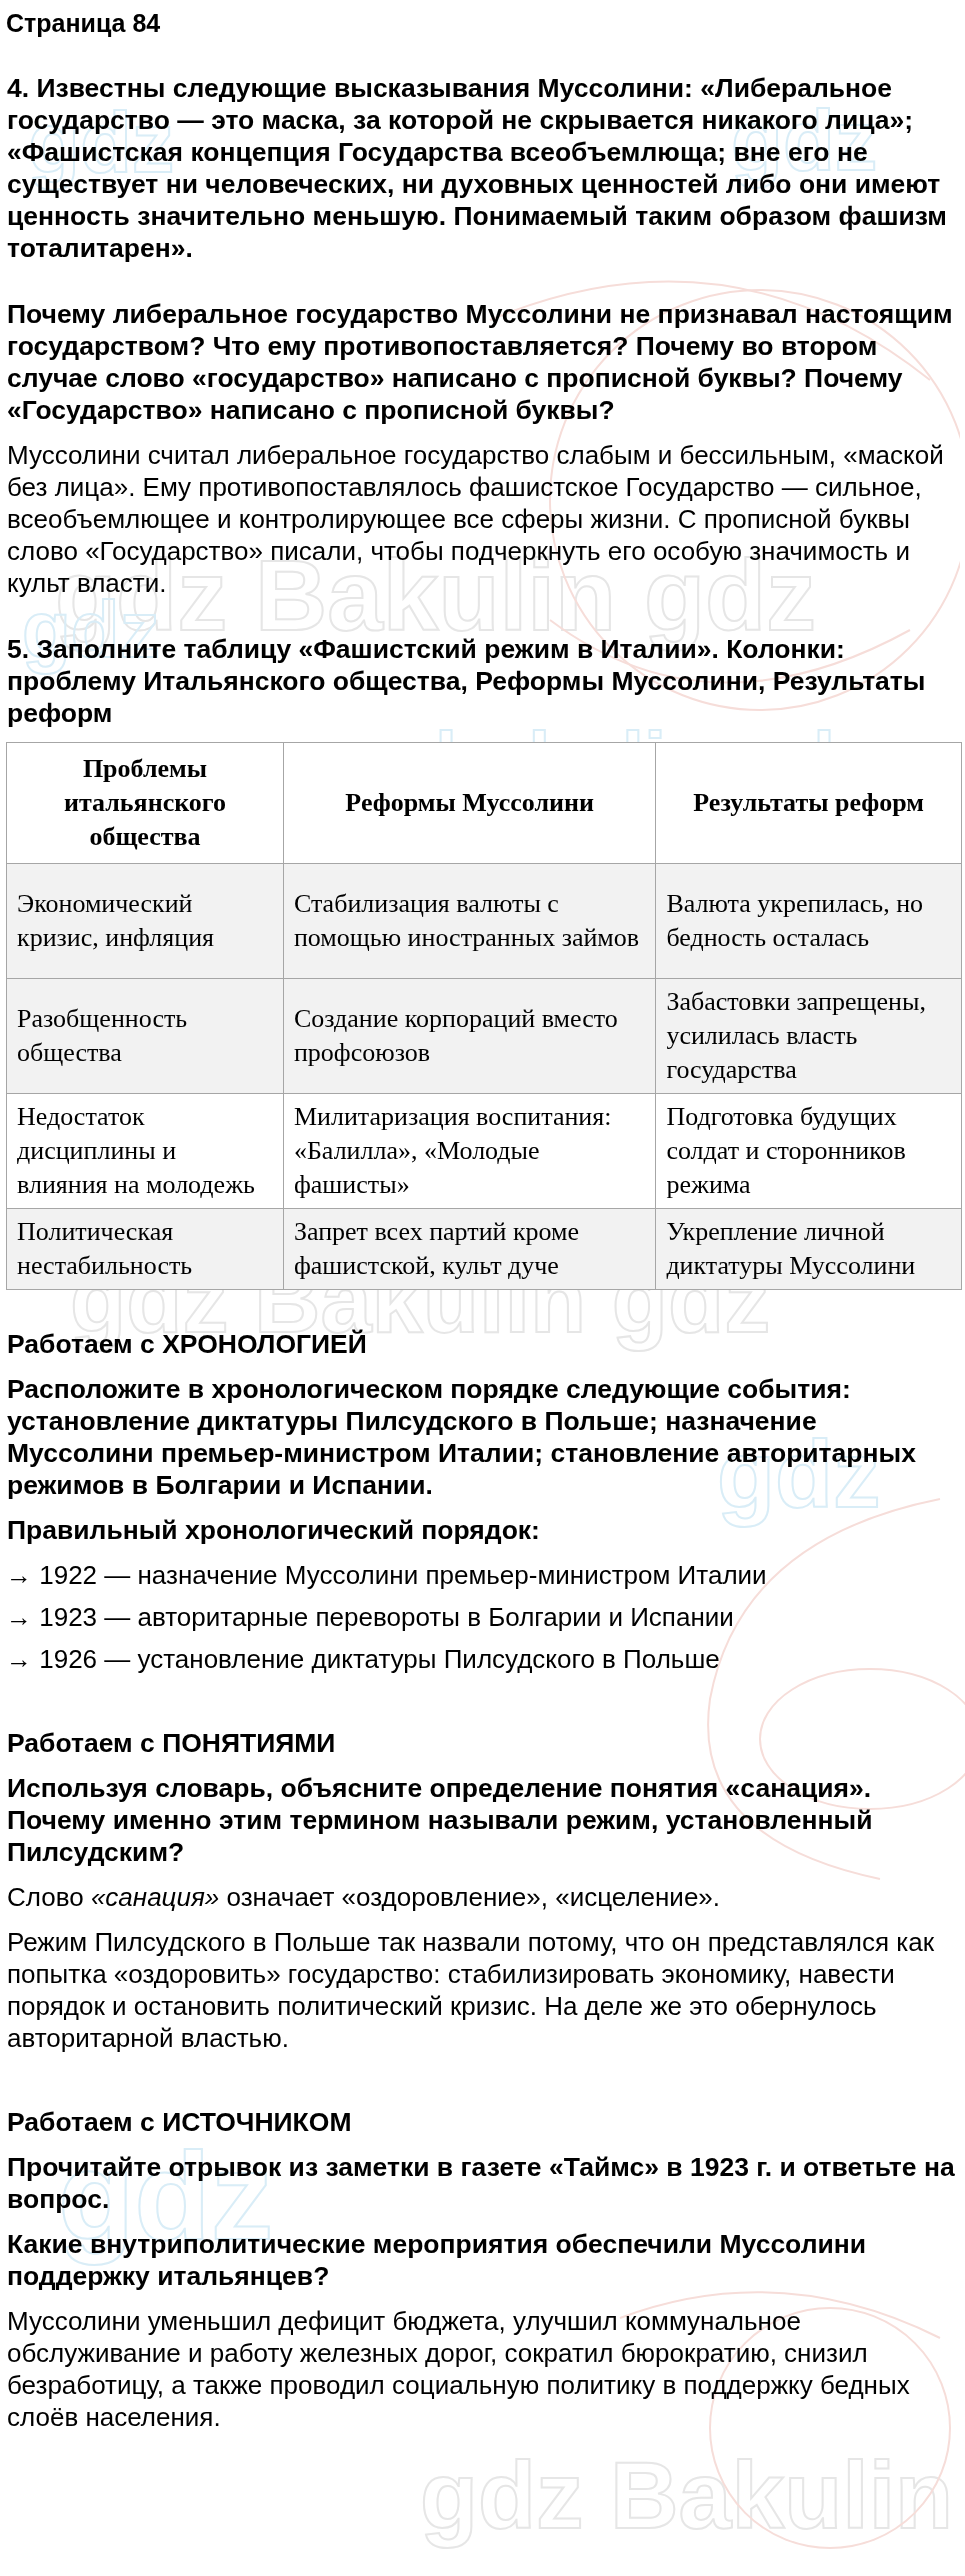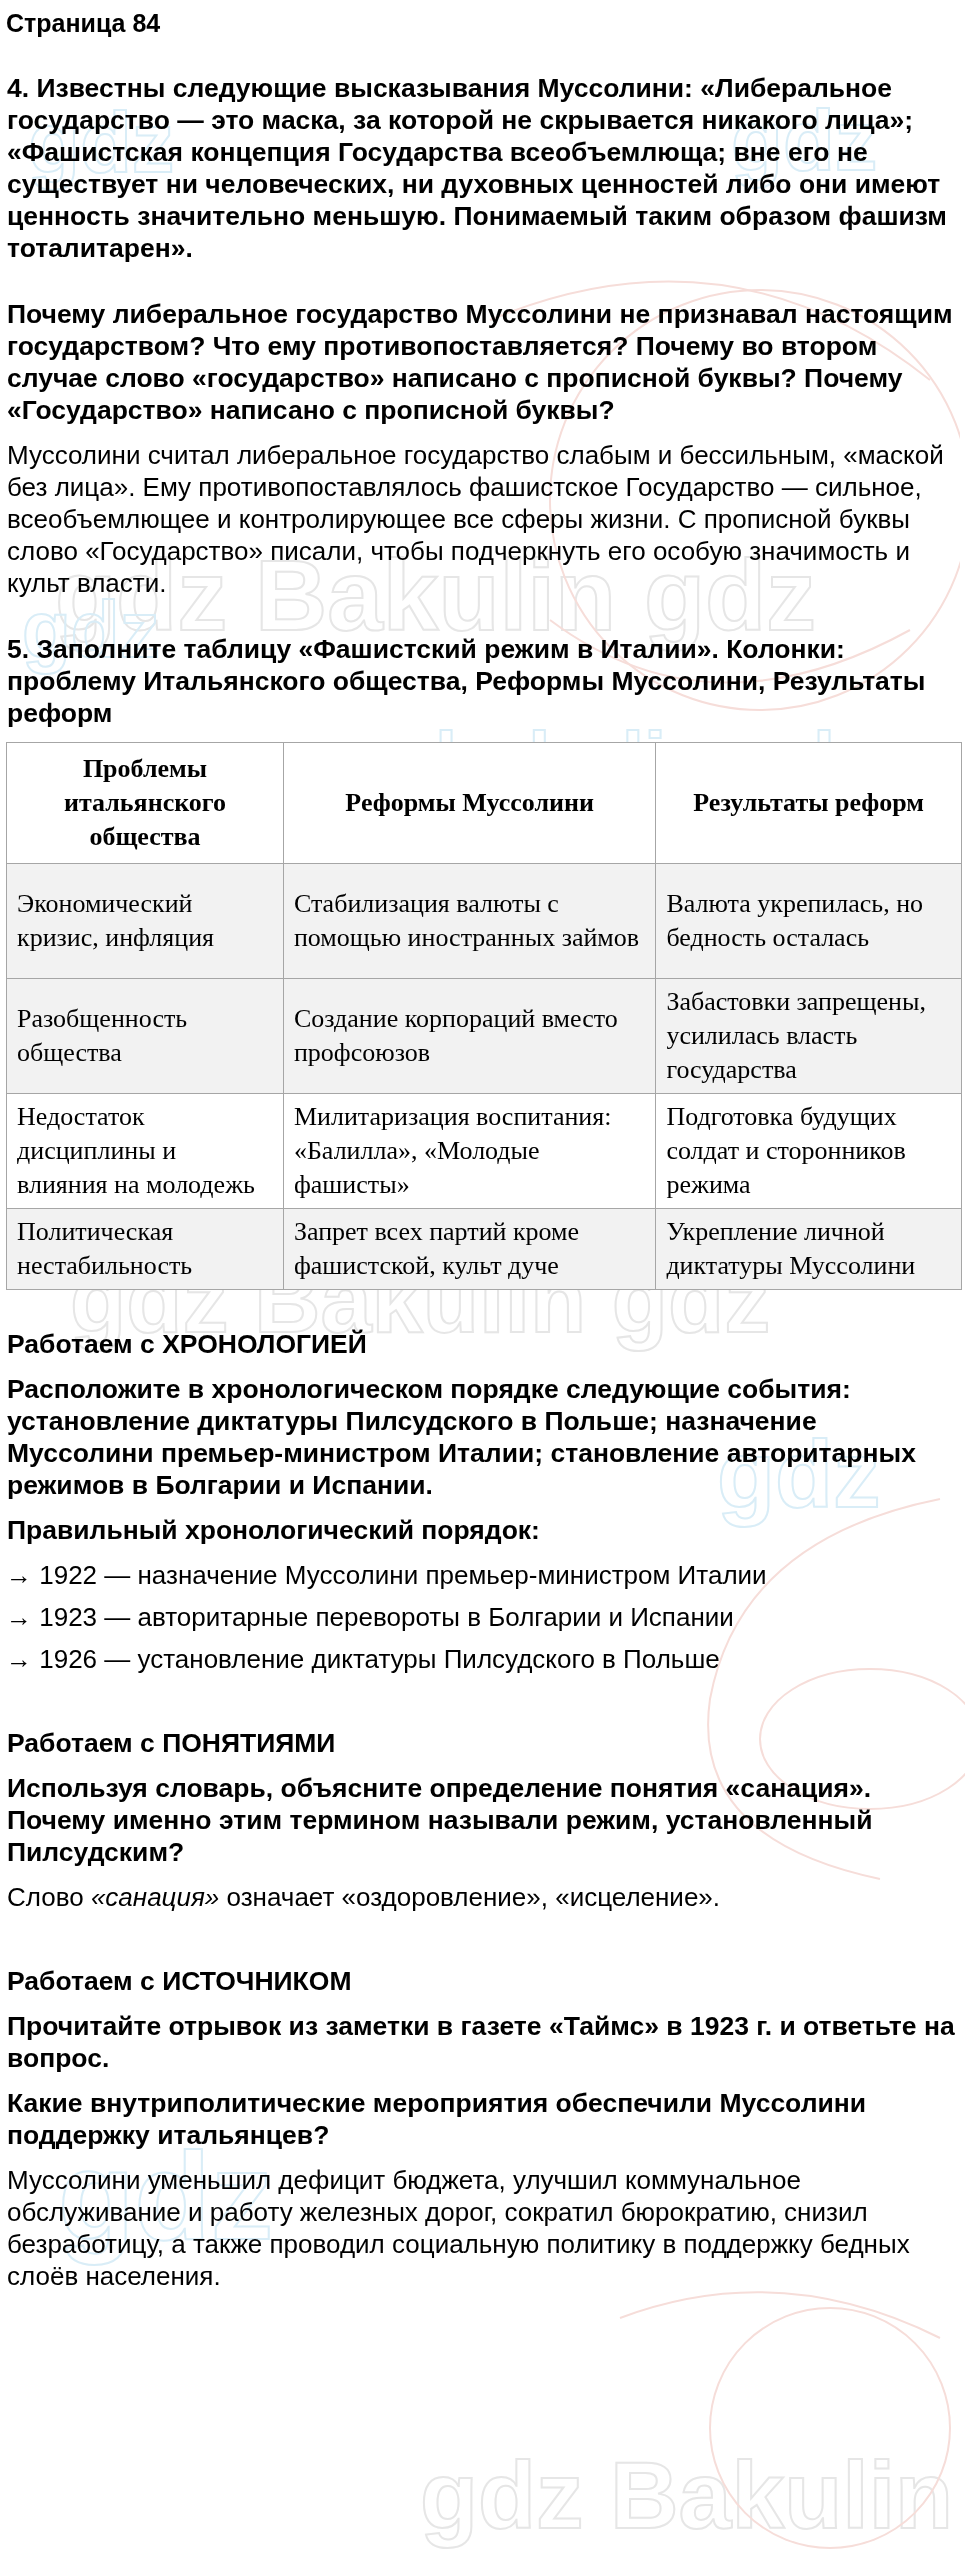--- a/index.html
+++ b/index.html
@@ -170,20 +170,21 @@
   <p class="b">Работаем с ХРОНОЛОГИЕЙ</p>
   <p class="b">Расположите в хронологическом порядке следующие события: установление диктатуры Пилсудского в Польше; назначение Муссолини премьер-министром Италии; становление авторитарных режимов в Болгарии и Испании.</p>
   <p class="b">Правильный хронологический порядок:</p>
   <p class="chrono-item">→ 1922 — назначение Муссолини премьер-министром Италии</p>
   <p class="chrono-item">→ 1923 — авторитарные перевороты в Болгарии и Испании</p>
   <p class="chrono-item">→ 1926 — установление диктатуры Пилсудского в Польше</p>
 
   <p class="b sec-gap">Работаем с ПОНЯТИЯМИ</p>
   <p class="b">Используя словарь, объясните определение понятия «санация». Почему именно этим термином называли режим, установленный Пилсудским?</p>
   <p><span>Слово </span><span class="it">«санация»</span><span> означает «оздоровление», «исцеление».</span></p>
+  <p>Режим Пилсудского в Польше так назвали потому, что он представлялся как попытка «оздоровить» государство: стабилизировать экономику, навести порядок и остановить политический кризис. На деле же это обернулось авторитарной властью.</p>
 
   <p class="b sec-gap">Работаем с ИСТОЧНИКОМ</p>
   <p class="b">Прочитайте отрывок из заметки в газете «Таймс» в 1923 г. и ответьте на вопрос.</p>
   <p class="b">Какие внутриполитические мероприятия обеспечили Муссолини поддержку итальянцев?</p>
   <p>Муссолини уменьшил дефицит бюджета, улучшил коммунальное обслуживание и работу железных дорог, сократил бюрократию, снизил безработицу, а также проводил социальную политику в поддержку бедных слоёв населения.</p>
 
 </div>
 
 
 </body></html>

